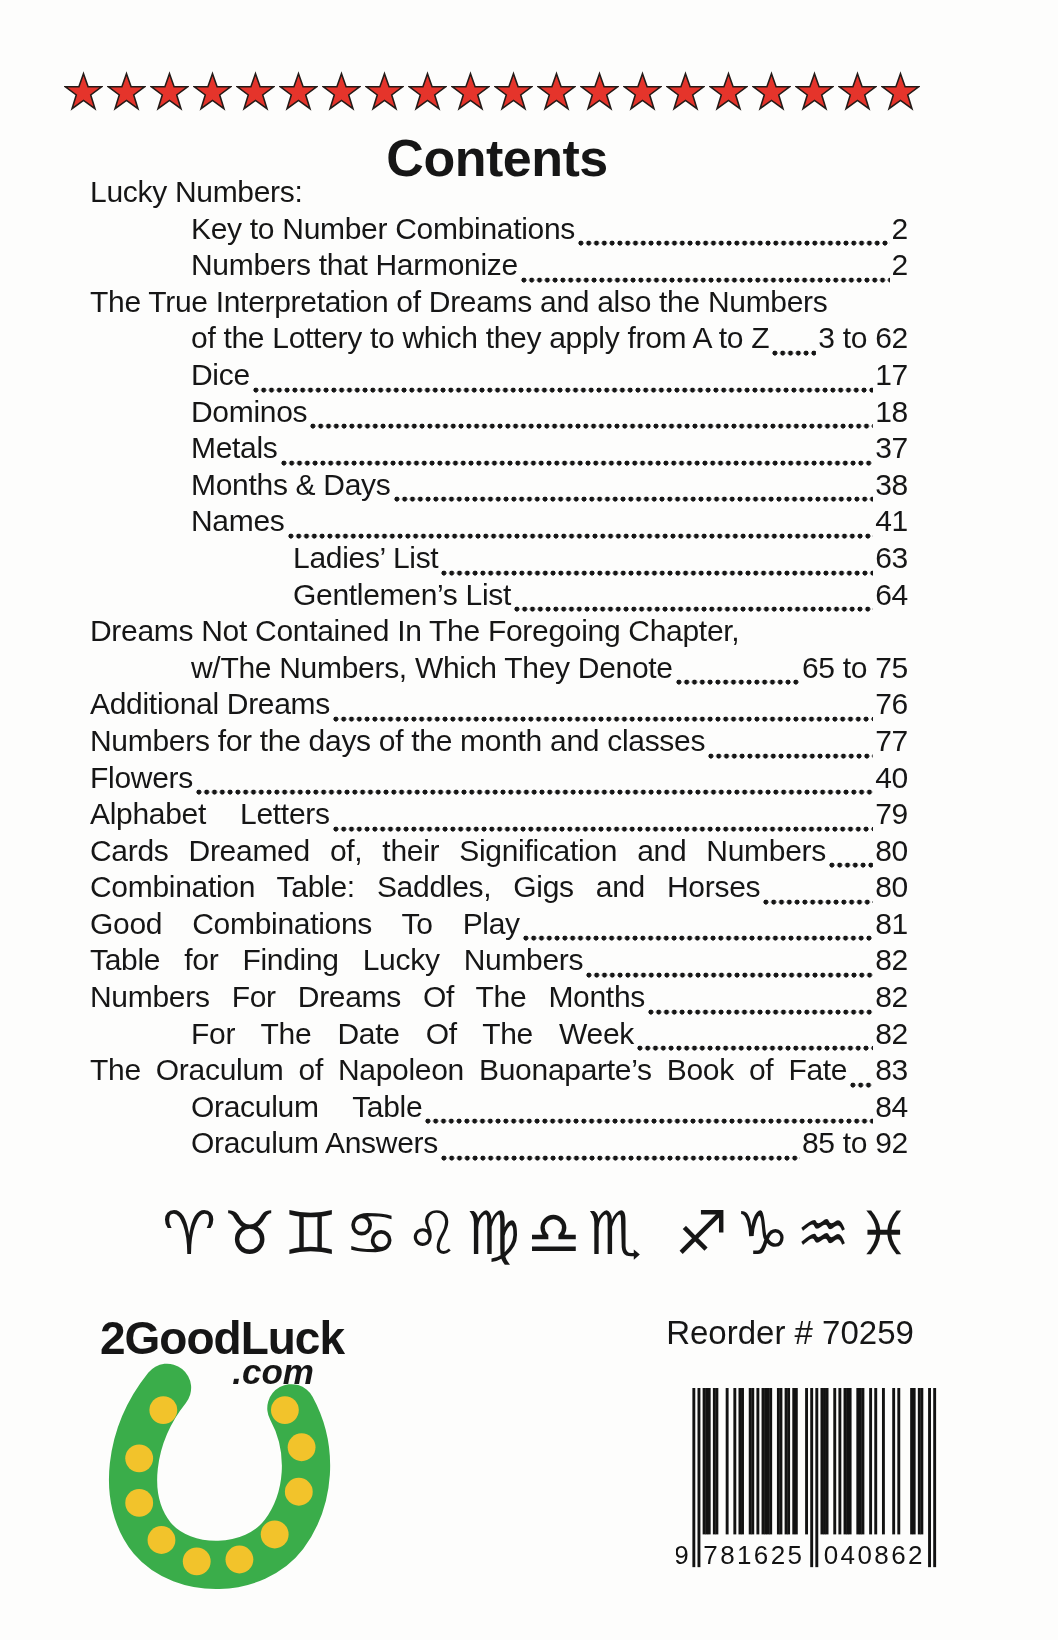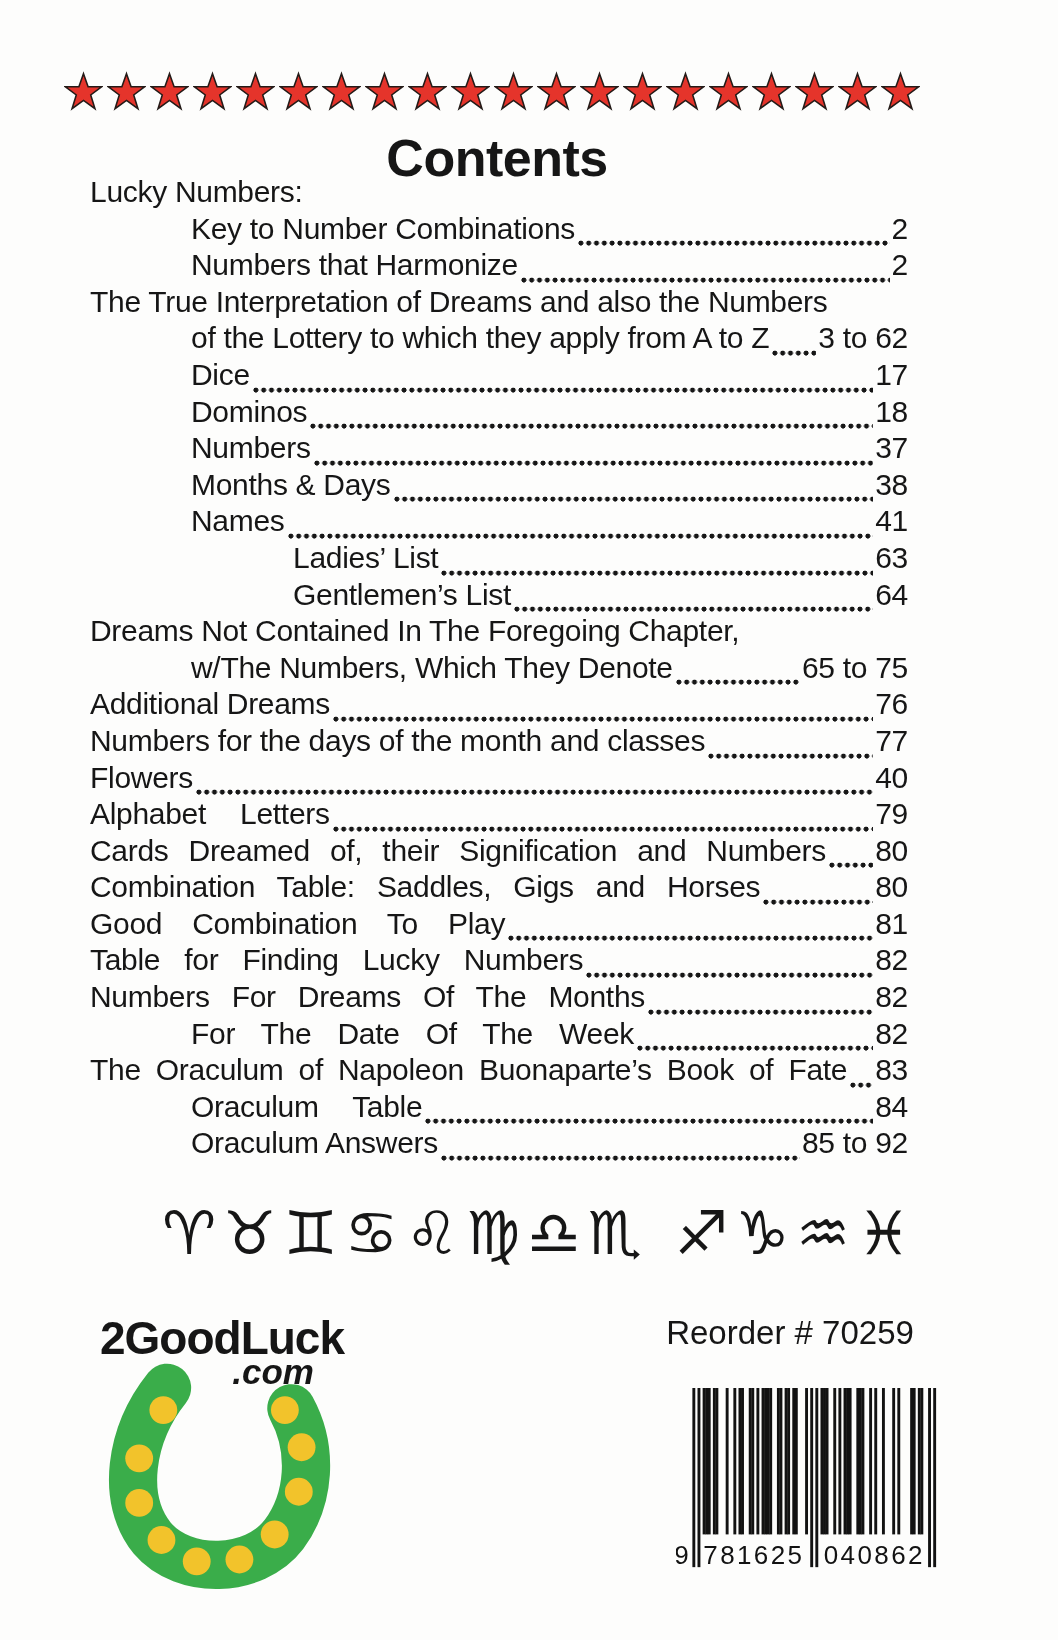--- a/index.html
+++ b/index.html
@@ -187,21 +187,21 @@
         <span class="toc-text">Dice</span>
         <span class="toc-leader"></span>
         <span class="toc-page">17</span>
       </div>
       <div class="toc-row indent-1">
         <span class="toc-text">Dominos</span>
         <span class="toc-leader"></span>
         <span class="toc-page">18</span>
       </div>
       <div class="toc-row indent-1">
-        <span class="toc-text">Numbers</span>
+        <span class="toc-text">Metals</span>
         <span class="toc-leader"></span>
         <span class="toc-page">37</span>
       </div>
       <div class="toc-row indent-1">
         <span class="toc-text">Months &amp; Days</span>
         <span class="toc-leader"></span>
         <span class="toc-page">38</span>
       </div>
       <div class="toc-row indent-1">
         <span class="toc-text">Names</span>
@@ -250,21 +250,21 @@
         <span class="toc-text" style="word-spacing: 12px;">Cards Dreamed of, their Signification and Numbers</span>
         <span class="toc-leader"></span>
         <span class="toc-page">80</span>
       </div>
       <div class="toc-row indent-0">
         <span class="toc-text" style="word-spacing: 14px;">Combination Table: Saddles, Gigs and Horses</span>
         <span class="toc-leader"></span>
         <span class="toc-page">80</span>
       </div>
       <div class="toc-row indent-0">
-        <span class="toc-text" style="word-spacing: 22px;">Good Combination To Play</span>
+        <span class="toc-text" style="word-spacing: 22px;">Good Combinations To Play</span>
         <span class="toc-leader"></span>
         <span class="toc-page">81</span>
       </div>
       <div class="toc-row indent-0">
         <span class="toc-text" style="word-spacing: 16px;">Table for Finding Lucky Numbers</span>
         <span class="toc-leader"></span>
         <span class="toc-page">82</span>
       </div>
       <div class="toc-row indent-0">
         <span class="toc-text" style="word-spacing: 14px;">Numbers For Dreams Of The Months</span>

